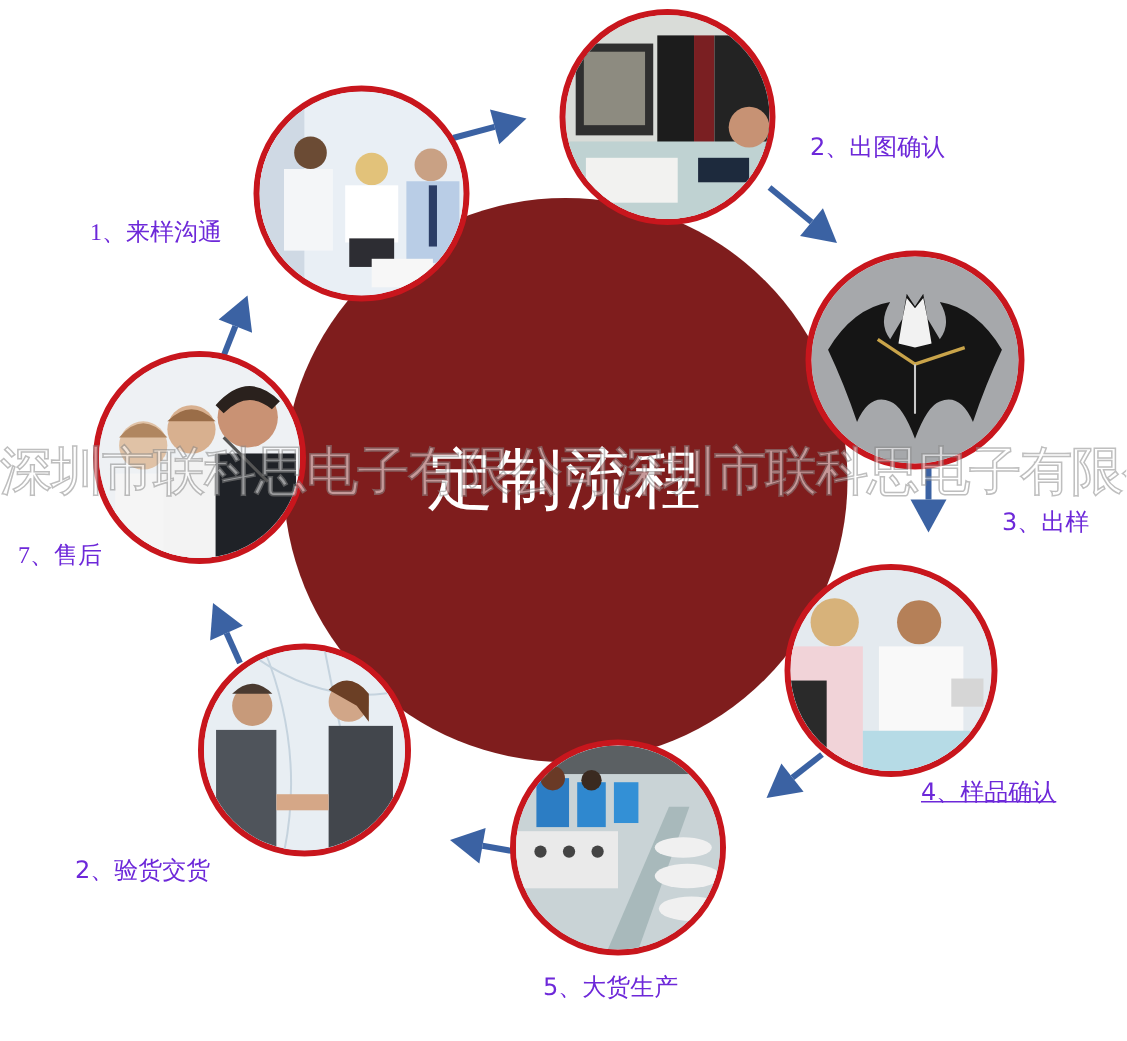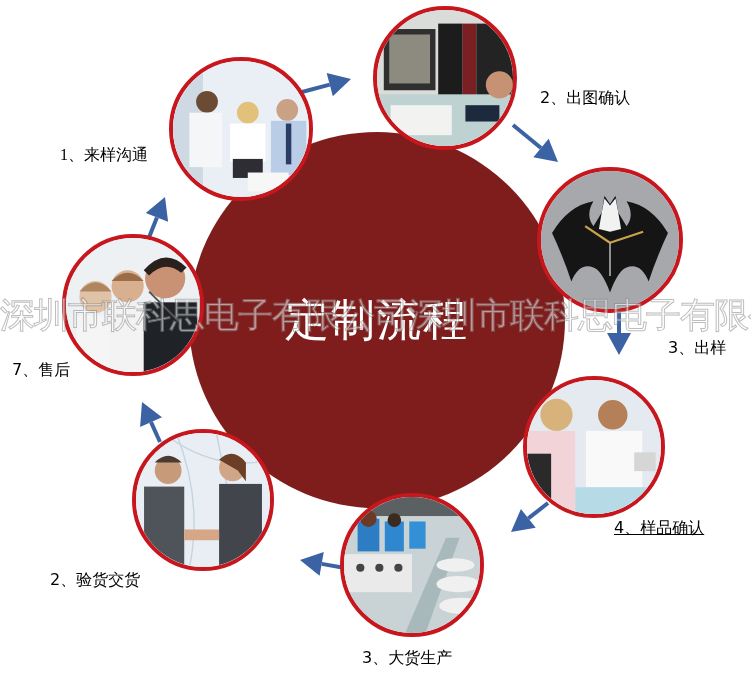--- a/index.html
+++ b/index.html
@@ -6,21 +6,21 @@
   body { width:751px; height:694px; position:relative; overflow:hidden;
          font-family:"DejaVu Sans","Liberation Sans",sans-serif; }
   #stage { position:absolute; left:0; top:0; width:751px; height:694px; }
   .hub { position:absolute; border-radius:50%; }
   .hub-title { position:absolute; left:0; right:0; top:50%; transform:translateY(-50%);
                text-align:center; color:#ffffff; font-size:44px; letter-spacing:2px;
                font-family:"DejaVu Serif","Liberation Serif",serif; }
   .step-photo { position:absolute; border-radius:50%; box-sizing:border-box;
                 border:4px solid #c8161d; overflow:hidden; background:#dfe6ee; }
   .step-photo svg { position:absolute; left:0; top:0; width:100%; height:100%; }
-  .step-label { position:absolute; font-size:16px; color:#000000; white-space:nowrap; }
+  .step-label { position:absolute; font-size:16px; color:#6d28d9; white-space:nowrap; }
   .watermark { position:absolute; left:0; top:294px; width:751px; height:42px;
                font-size:35px; line-height:42px; white-space:nowrap; color:#ffffff;
                opacity:0.55; -webkit-text-stroke:1px #8a8a8a; letter-spacing:-1px;
                pointer-events:none; overflow:hidden; }
   #arrows { position:absolute; left:0; top:0; }
 </style>
 </head>
 <body>
 
 <div id="stage">
@@ -131,21 +131,21 @@
       <rect x="0" y="42" width="50" height="28" fill="#eaeaea"></rect>
       <circle cx="12" cy="52" r="3" fill="#444"></circle>
         <circle cx="26" cy="52" r="3" fill="#444"></circle>
         <circle cx="40" cy="52" r="3" fill="#444"></circle>
       <polygon points="45,100 75,30 85,30 60,100" fill="#a8b9bb"></polygon>
       <ellipse cx="82" cy="50" rx="14" ry="5" fill="#f0f0f0"></ellipse>
       <ellipse cx="84" cy="64" rx="16" ry="6" fill="#f0f0f0"></ellipse>
       <ellipse cx="86" cy="80" rx="16" ry="6" fill="#f0f0f0"></ellipse>
     </svg>
   </div>
-  <div class="step-label" style="left: 362px; top: 648px;">3、大货生产</div>
+  <div class="step-label" style="left: 362px; top: 648px;">5、大货生产</div>
 
   <div class="step-photo" style="left: 132px; top: 429px; width: 142px; height: 142px; border-color: rgb(200, 22, 29);">
     <svg viewBox="0 0 100 100" preserveAspectRatio="none">
       <rect width="100" height="100" fill="#e8eef3"></rect>
       <path d="M20 0 Q60 30 100 20" stroke="#c5d3de" stroke-width="1" fill="none"></path>
       <path d="M30 0 Q50 50 40 100" stroke="#c5d3de" stroke-width="1" fill="none"></path>
       <path d="M60 0 Q70 50 80 100" stroke="#c5d3de" stroke-width="1" fill="none"></path>
       <circle cx="24" cy="28" r="10" fill="#c79a7a"></circle>
         <path d="M14 22 Q24 12 34 22" fill="#4a3a30"></path>
       <rect x="6" y="40" width="30" height="60" fill="#4f545b"></rect>
@@ -165,16 +165,16 @@
       <rect x="8" y="58" width="28" height="42" fill="#f5f5f5"></rect>
       <circle cx="46" cy="36" r="12" fill="#d8b08f"></circle>
         <path d="M34 32 Q46 20 58 32" fill="#9a6d48"></path>
       <rect x="32" y="50" width="30" height="50" fill="#f3f3f3"></rect>
       <circle cx="74" cy="30" r="15" fill="#c99274"></circle>
         <path d="M58 24 Q74 6 90 22 L86 26 Q74 16 62 28 Z" fill="#2a211d"></path>
       <rect x="58" y="48" width="40" height="52" fill="#1f2227"></rect>
       <line x1="62" y1="40" x2="84" y2="62" stroke="#555" stroke-width="1.5"></line>
     </svg>
   </div>
-  <div class="step-label" style="left: 12px; top: 360px;">7、售后</div>
+  <div class="step-label" style="left: 12px; top: 360px; font-family: Liberation Serif, serif;">7、售后</div>
 
   <div class="watermark">深圳市联科思电子有限公司深圳市联科思电子有限公司</div>
 </div>
 
 </body></html>

